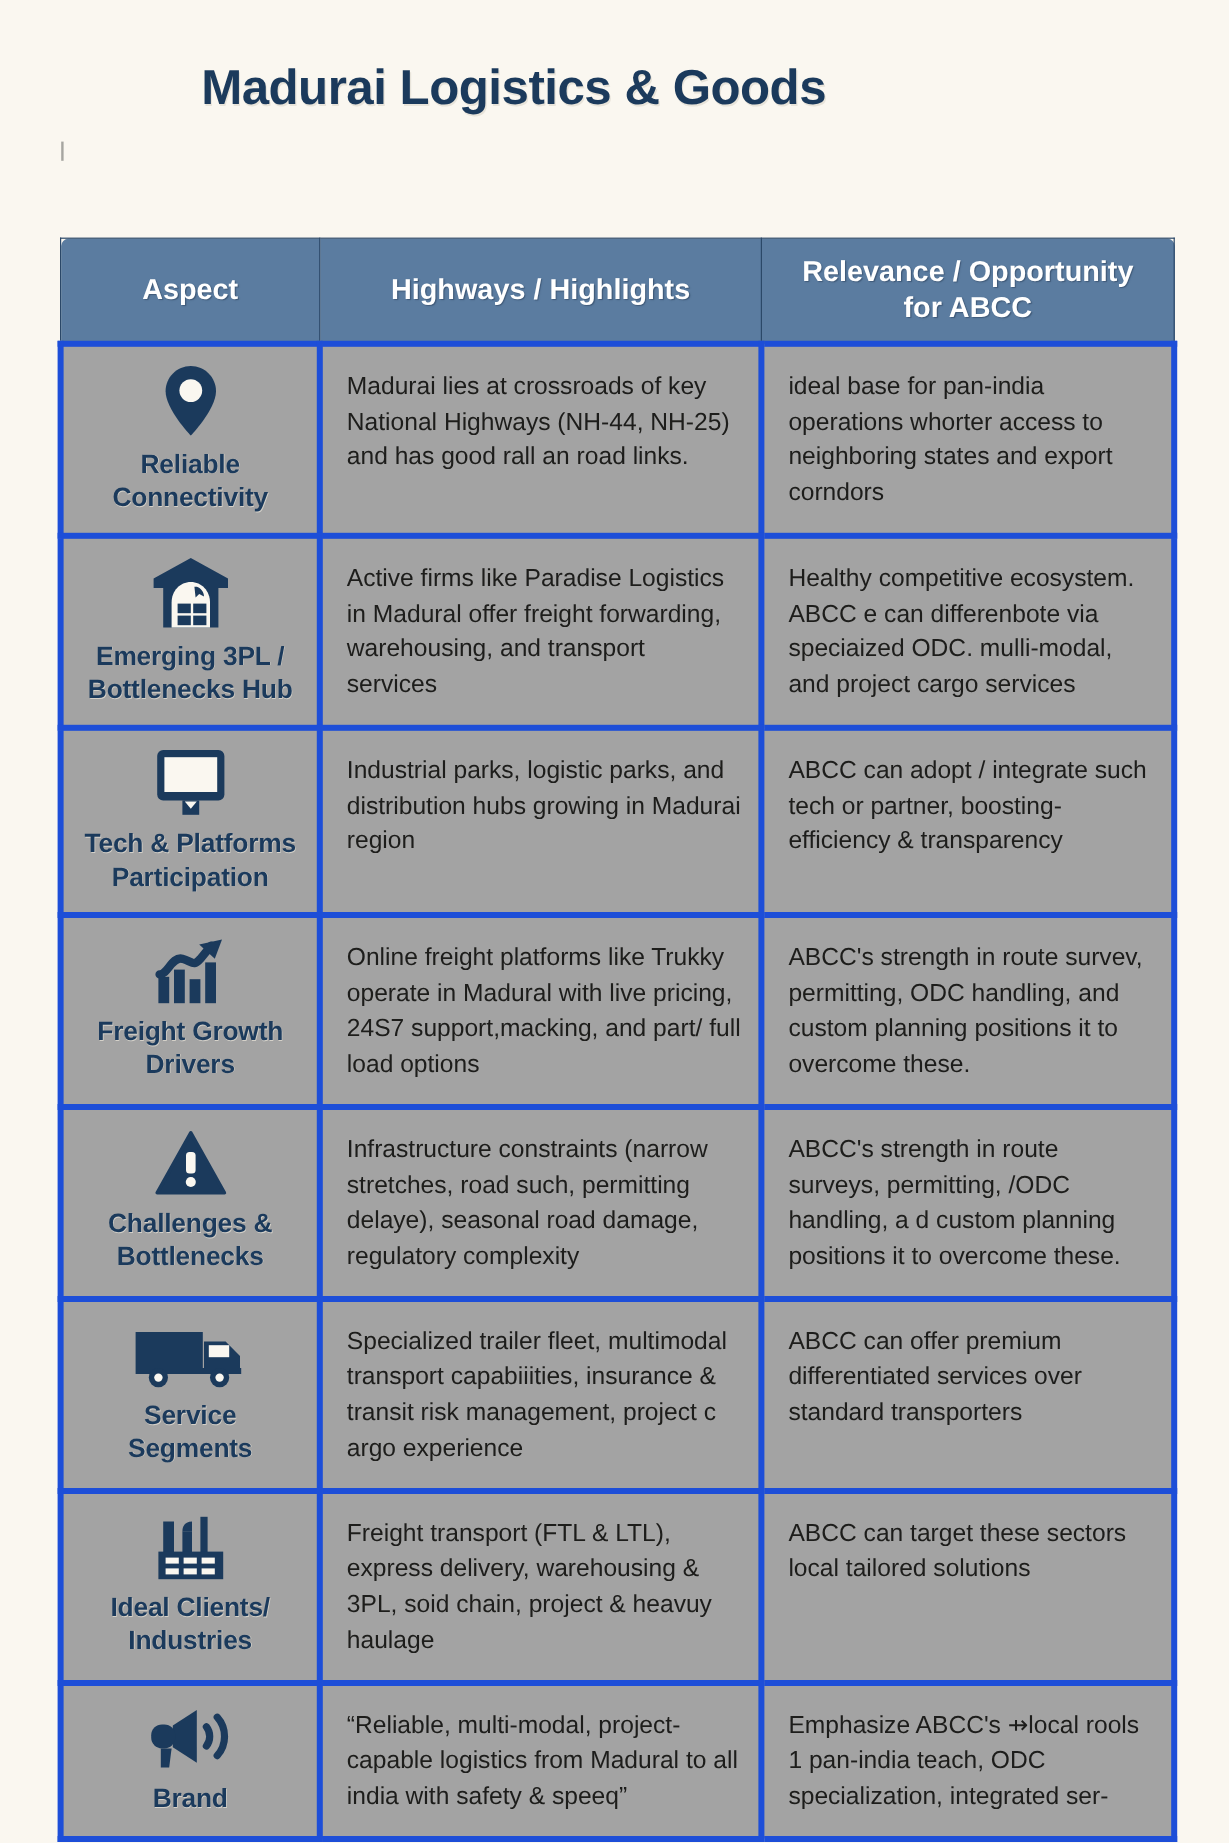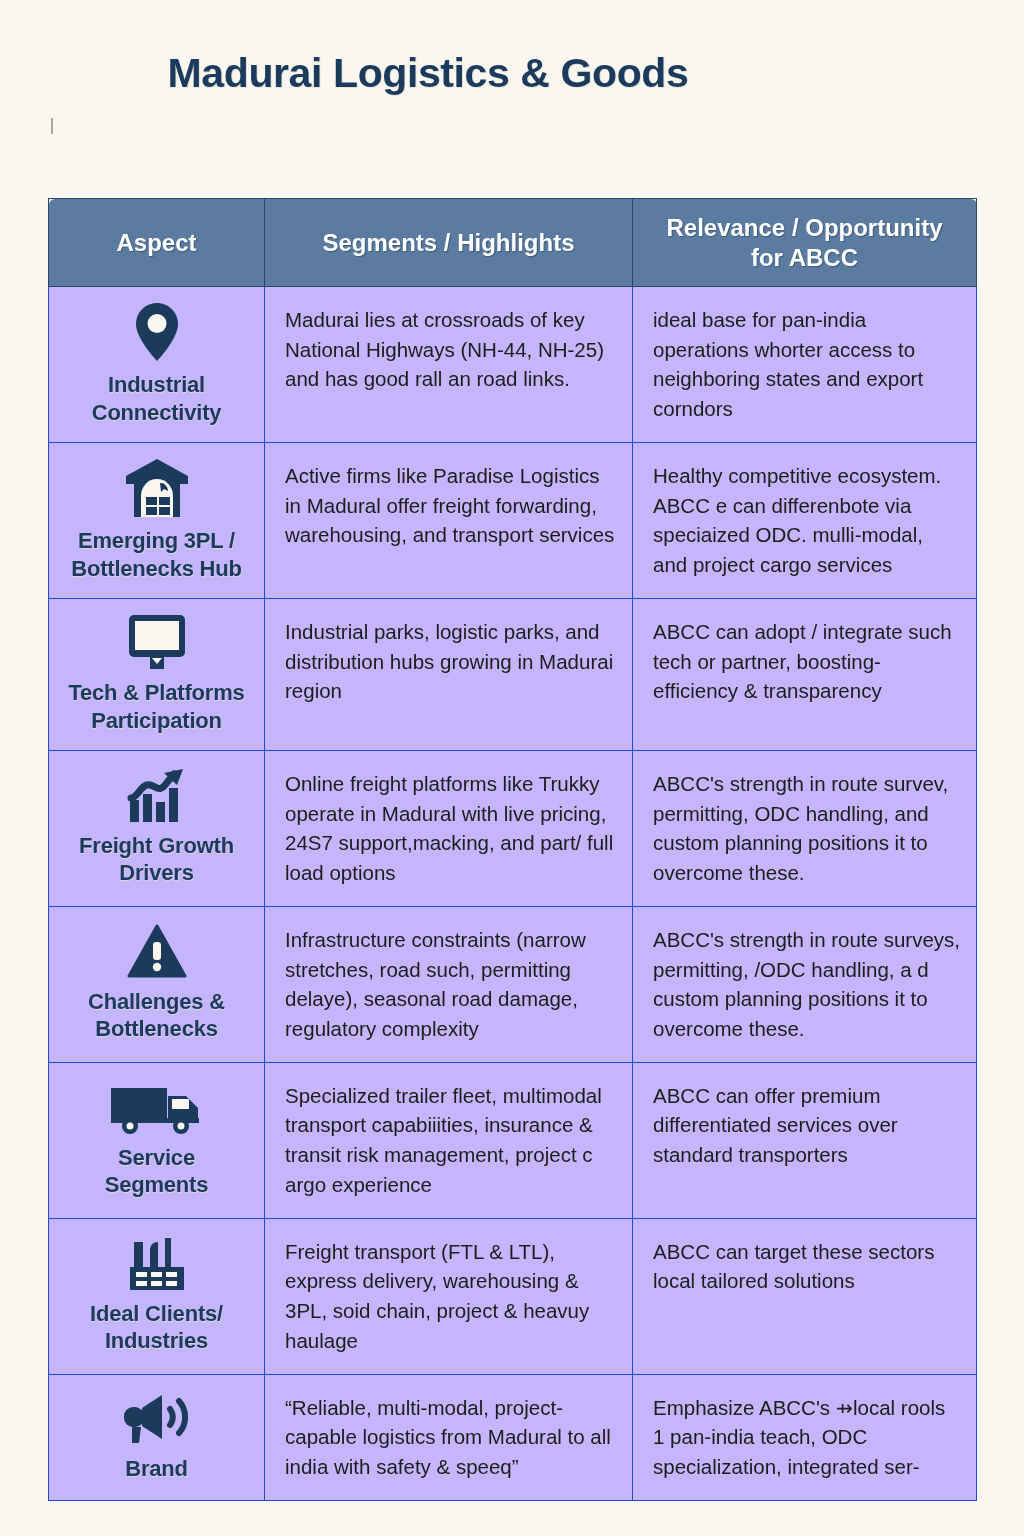--- a/index.html
+++ b/index.html
@@ -72,23 +72,23 @@
     height: 88px;
     padding: 6px 10px;
     border: 1px solid #2B4868;
     line-height: 1.22;
     text-shadow: 1px 1px 1px rgba(40,60,85,0.55);
   }
   thead th:first-child { border-top-left-radius: 6px; text-align: center; }
   thead th:last-child  { border-top-right-radius: 6px; }
 
   tbody td {
-    border: 1px solid #1d4ed8;
+    border: 5px solid #1d4ed8;
     vertical-align: top;
-    background: #c4b5fd;
+    background: #a3a3a3;
     padding: 18px 18px 18px 20px;
     font-size: 20.5px;
     line-height: 1.45;
     color: #1D1D1B;
   }
 
   td.aspect-cell {
     text-align: center;
     vertical-align: middle;
     padding: 14px 8px 16px;
@@ -148,36 +148,36 @@
   <div class="table-wrap">
     <table class="summary">
       <colgroup>
         <col class="c-aspect">
           <col class="c-details">
           <col class="c-relevance">
       </colgroup>
       <thead>
         <tr>
           <th>Aspect</th>
-          <th>Segments / Highlights</th>
+          <th>Highways / Highlights</th>
           <th class="cell-text">Relevance / Opportunity
 for ABCC</th>
         </tr>
       </thead>
       <tbody id="tbody">
           <tr>
             <td class="aspect-cell">
        <div class="aspect-inner">
          <span class="aspect-icon">
                   <svg width="52" height="62" viewBox="0 0 52 62">
                     <path d="M26 2C14.4 2 5 11.4 5 23c0 15 21 37 21 37s21-22 21-37C47 11.4 37.6 2 26 2z" fill="#1B3A5C"></path>
                     <circle cx="26" cy="22.5" r="9.5" fill="#FAF7F0"></circle>
                   </svg>
                 </span>
-         <span class="aspect-label cell-text">Industrial
+         <span class="aspect-label cell-text">Reliable
 Connectivity</span>
        </div>
      </td>
      <td class="details-cell">
        <span class="cell-text">Madurai lies at crossroads of key National Highways (NH-44, NH-25) and has good rall an road links.</span>
      </td>
      <td class="relevance-cell">
        <span class="cell-text">ideal base for pan-india operations whorter access to neighboring states and export corndors</span>
      </td>
           </tr>

